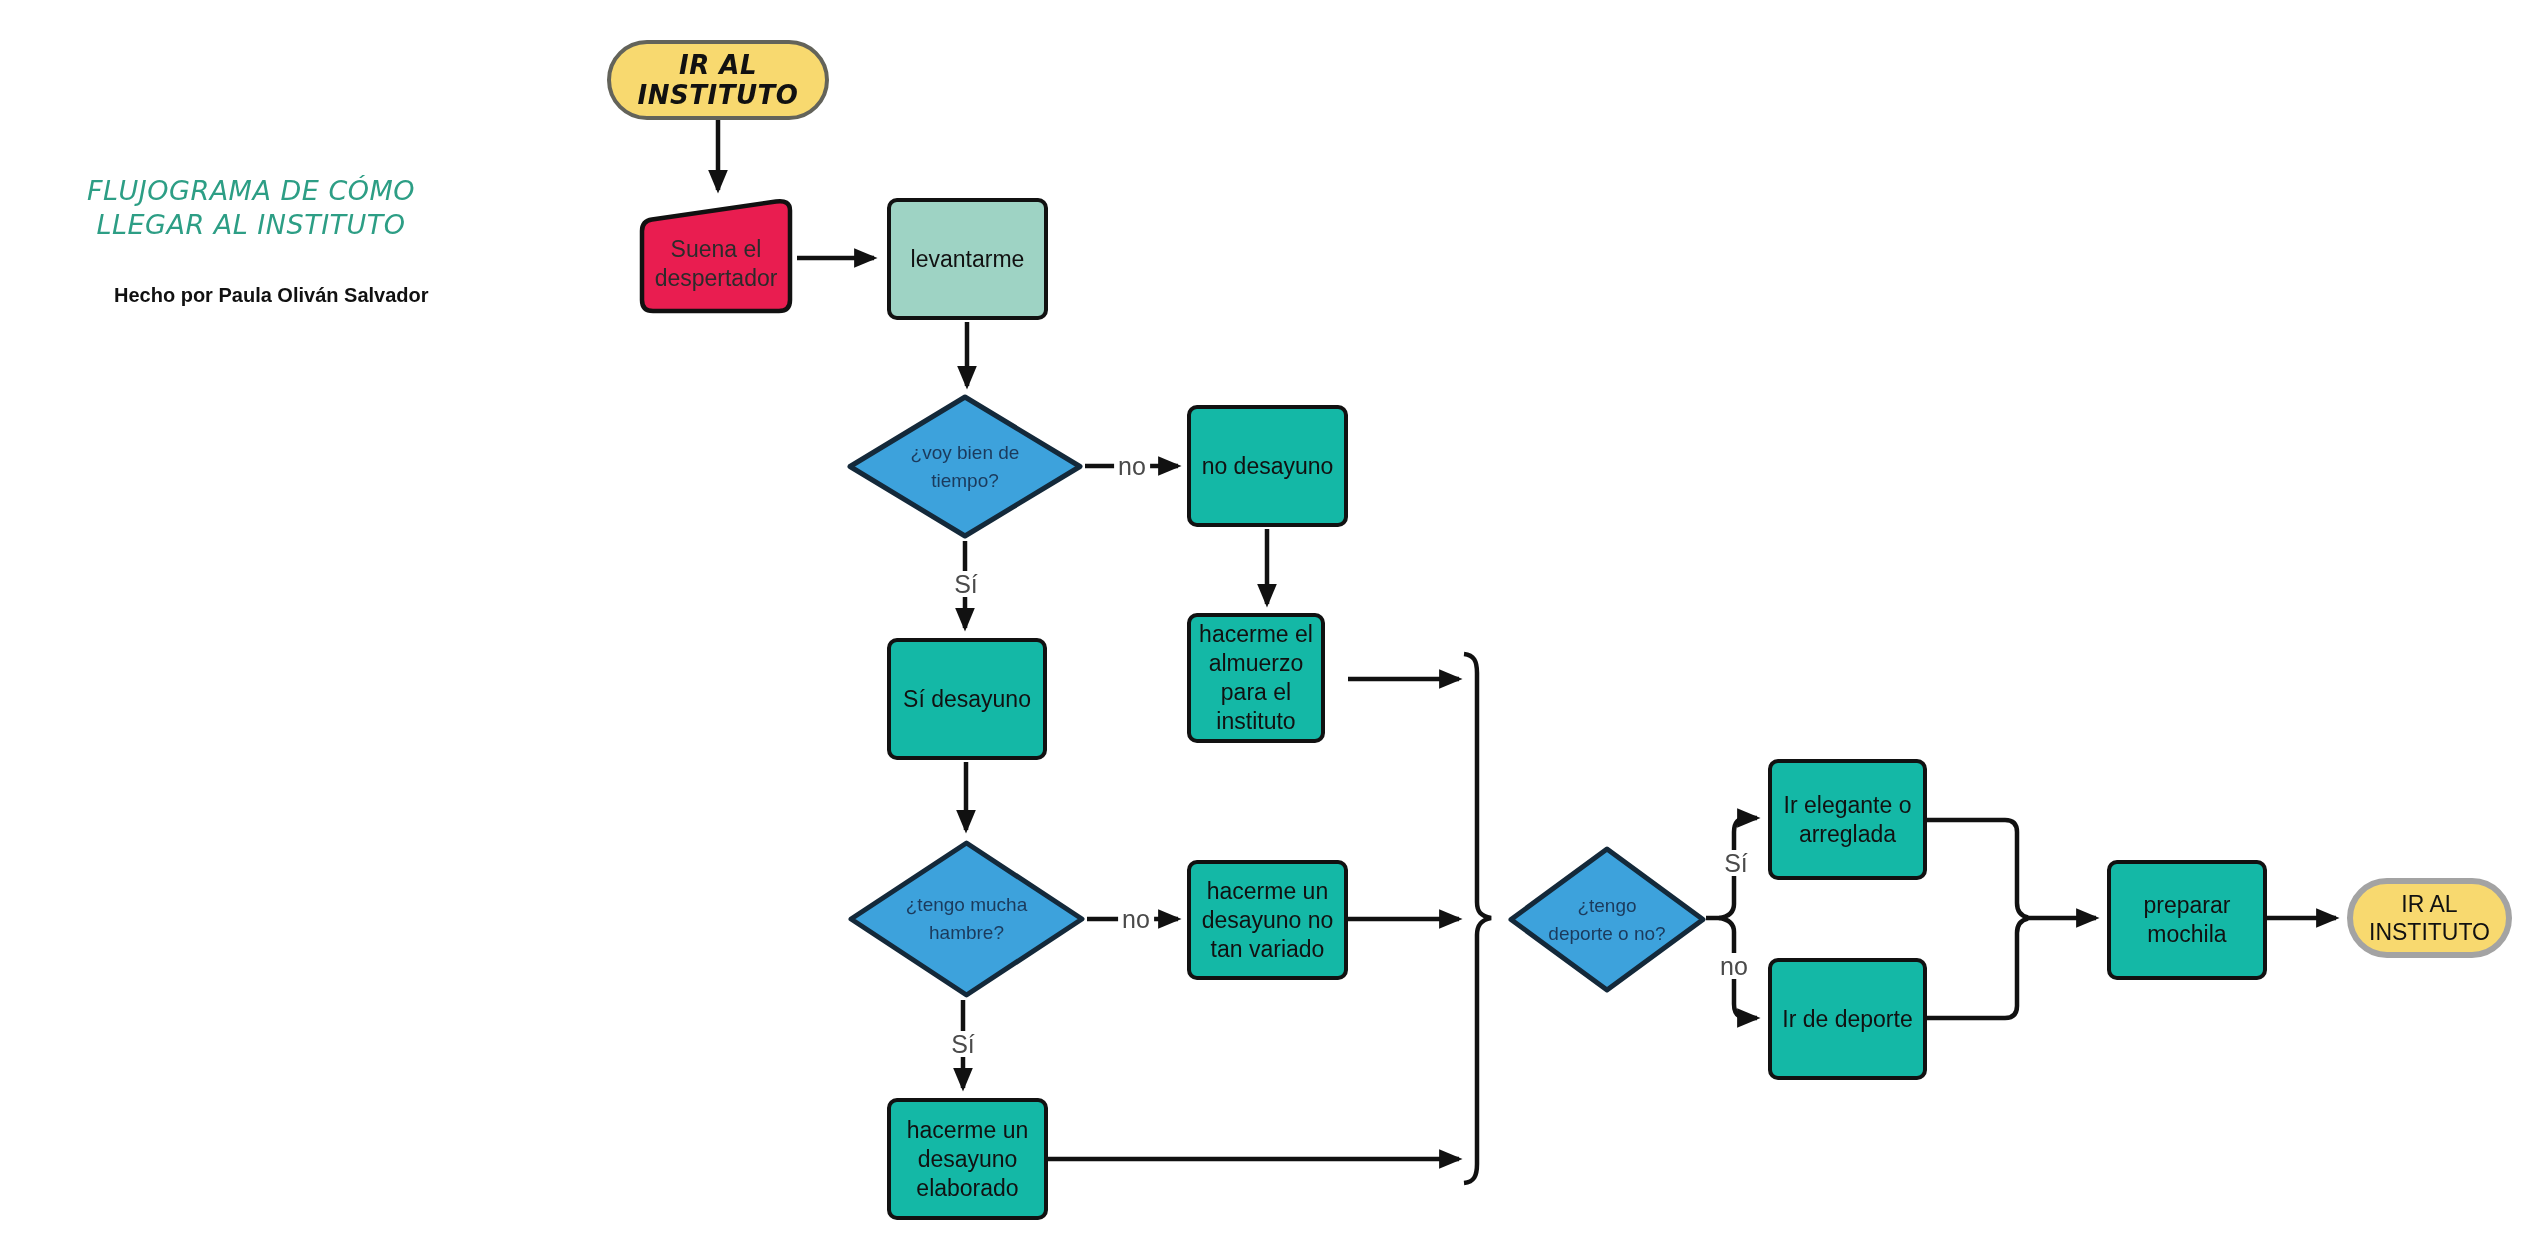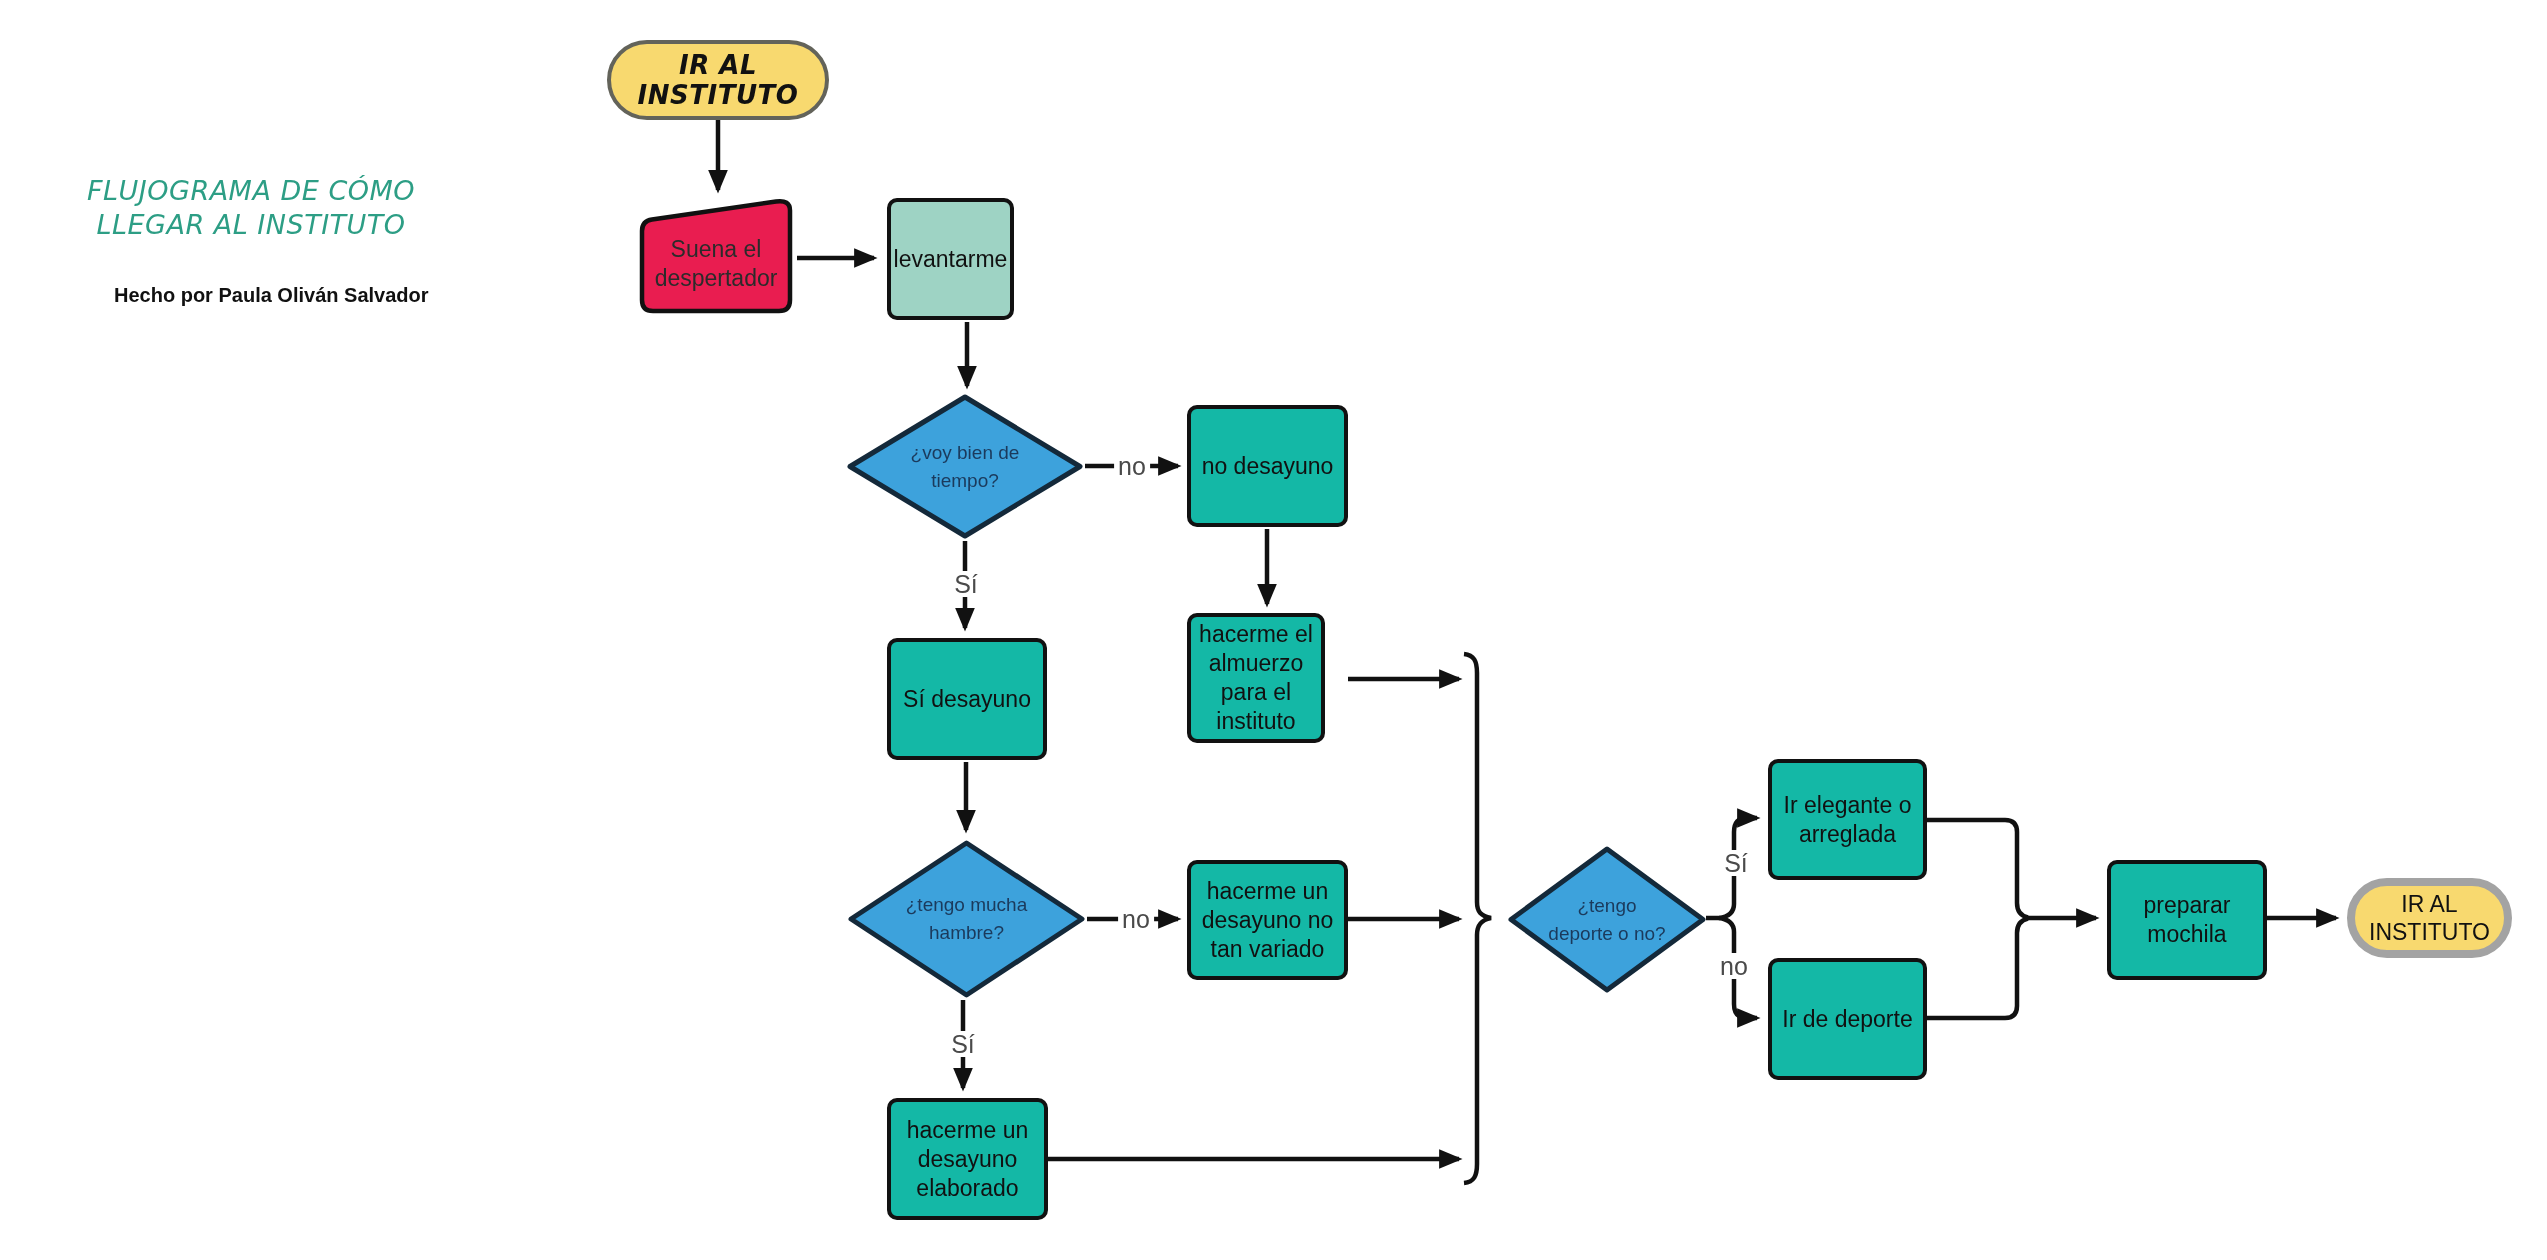--- a/index.html
+++ b/index.html
@@ -13,21 +13,21 @@
   .subtitle{position:absolute;left:68px;top:284px;font-weight:bold;font-size:20px;color:#111;margin-left:46px;}
 
   .node{position:absolute;display:flex;align-items:center;justify-content:center;
         text-align:center;box-sizing:border-box;white-space:pre-line;}
   .process{background:#14b8a6;border:4px solid #111;border-radius:10px;color:#111;
            font-size:23px;line-height:29px;}
   .process.light{background:#9ED3C4;}
   .terminal{background:#F8D96F;border-radius:42px;color:#111;}
   .terminal.start{border:4px solid #63635A;font-family:"DejaVu Sans",sans-serif;
                   font-weight:bold;font-style:italic;font-size:26px;letter-spacing:.5px;}
-  .terminal.end{border:8px solid #a3a3a3;font-size:23px;line-height:28px;}
+  .terminal.end{border:6px solid #a3a3a3;font-size:23px;line-height:28px;}
 
   .shapebox{position:absolute;}
   .shapebox svg{position:absolute;left:0;top:0;overflow:visible;}
   .shapebox .lbl{position:absolute;left:0;top:0;right:0;bottom:0;display:flex;
                  align-items:center;justify-content:center;text-align:center;white-space:pre-line;}
   .decision .lbl{color:#1B3A5C;font-size:19px;line-height:28px;}
   .card .lbl{color:#2B2B2B;font-size:23px;line-height:29px;padding-top:12px;}
 
   .edge-label{position:absolute;transform:translate(-50%,-50%);background:#fff;
               color:#4A4A4A;font-weight:normal;font-size:25px;line-height:26px;padding:0 4px;}
@@ -76,21 +76,21 @@
   <div class="node terminal start" style="left:607px;top:40px;width:222px;height:80px">IR AL INSTITUTO</div>
 
   <div class="shapebox card" style="left:633px;top:197px;width:166px;height:122px">
     <svg width="166" height="122" viewBox="0 0 166 122">
       <path d="M9,34 Q9,24 19,22.5 L143,4.5 Q157,2.5 157,13.5 V103 Q157,114 146,114 H20 Q9,114 9,103 Z" fill="#E91D50" stroke="#111" stroke-width="4.5" stroke-linejoin="round"></path>
     </svg>
     <div class="lbl">Suena el
 despertador</div>
   </div>
 
-  <div class="node process light" style="left:887px;top:198px;width:127px;height:122px">levantarme</div>
+  <div class="node process light" style="left:887px;top:198px;width:161px;height:122px">levantarme</div>
 
   <div class="shapebox decision" style="left:847px;top:394px;width:236px;height:145px">
     <svg width="236" height="145" viewBox="0 0 236 145">
       <polygon points="118,3 233,72.5 118,142 3,72.5" fill="#3DA2DC" stroke="#14293A" stroke-width="5" stroke-linejoin="round"></polygon>
     </svg>
     <div class="lbl">¿voy bien de
 tiempo?</div>
   </div>
 
   <div class="node process" style="left:1187px;top:405px;width:161px;height:122px">no desayuno</div>

